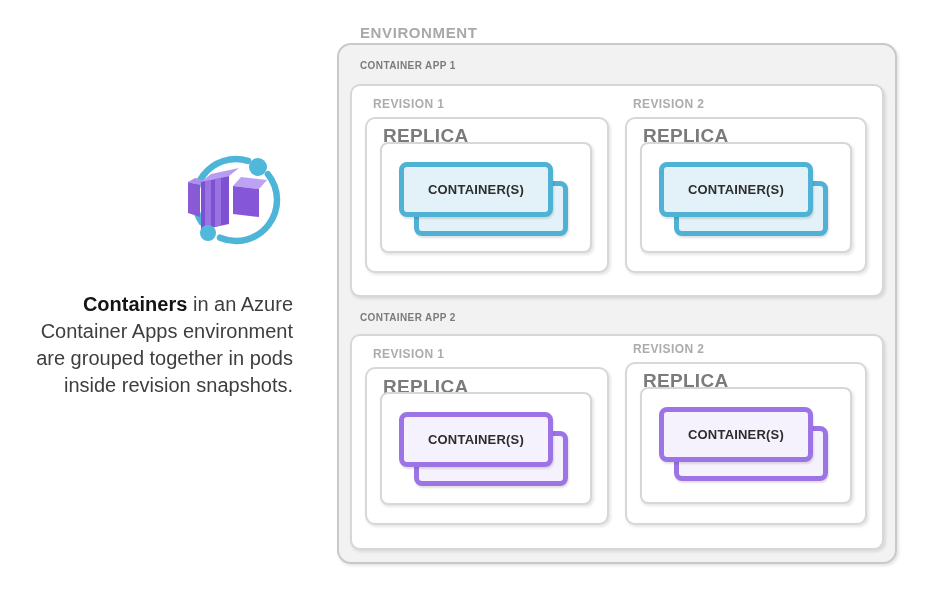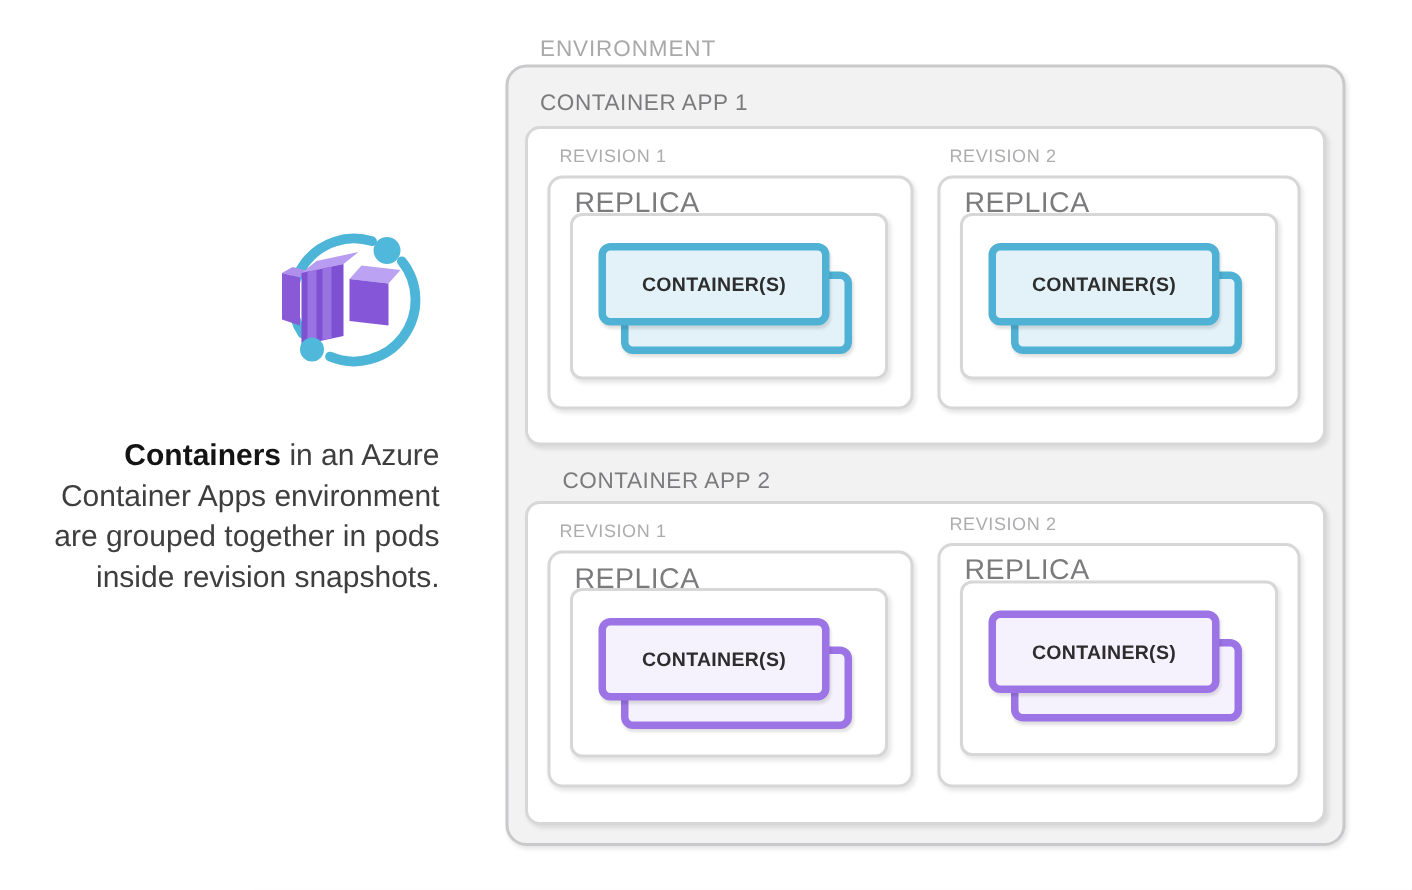--- a/index.html
+++ b/index.html
@@ -1,23 +1,23 @@
 <!DOCTYPE html>
 <html><head>
 <meta charset="utf-8">
 <style>
   html,body{margin:0;padding:0;background:#fff;}
   .canvas{
     position:relative;width:941px;height:593px;background:#ffffff;overflow:hidden;
     font-family:"Liberation Sans","DejaVu Sans",sans-serif;
   }
   
-  .lbl{position:absolute;font-weight:400;white-space:nowrap;line-height:1;}
+  .lbl{position:absolute;font-weight:700;white-space:nowrap;line-height:1;}
   .lbl-env{font-size:15px;color:#a9a9ab;letter-spacing:.6px;}
-  .lbl-app{font-size:15px;color:#7b7b7d;letter-spacing:.4px;}
+  .lbl-app{font-size:10px;color:#7b7b7d;letter-spacing:.4px;}
   .lbl-rev{font-size:12px;color:#acacae;letter-spacing:.4px;}
   .lbl-rep{font-size:19px;color:#7b7b7d;letter-spacing:.3px;}
   
   .box{position:absolute;box-sizing:border-box;border:2px solid #d7d7d8;background:#ffffff;
        box-shadow:1.5px 2px 3px rgba(0,0,0,.10);}
   .env-box{background:#f2f2f3;border-color:#c9c9cb;border-radius:14px;}
   .app-box{border-radius:10px;}
   .rev-box{border-radius:10px;}
   .rep-box{border-radius:8px;}
   
@@ -98,21 +98,21 @@
       <div class="stack cyan" style="left:659px;top:162px;">
         <div class="face back"></div>
         <div class="face front">
           <span>CONTAINER(S)</span>
         </div>
       </div>
     </div>
   </div>
 
   <div>
-    <span class="lbl lbl-app" style="left:375px;top:313px;">CONTAINER APP 2</span>
+    <span class="lbl lbl-app" style="left:360px;top:313px;">CONTAINER APP 2</span>
     <div class="box app-box" style="left:350px;top:334px;width:534px;height:216px;"></div>
 
     <div>
       <span class="lbl lbl-rev" style="left:373px;top:348px;">REVISION 1</span>
       <div class="box rev-box" style="left:365px;top:367px;width:244px;height:158px;"></div>
       <span class="lbl lbl-rep" style="left:383px;top:377px;">REPLICA</span>
       <div class="box rep-box" style="left:380px;top:392px;width:212px;height:113px;"></div>
       <div class="stack purple" style="left:399px;top:412px;">
         <div class="face back"></div>
         <div class="face front">

